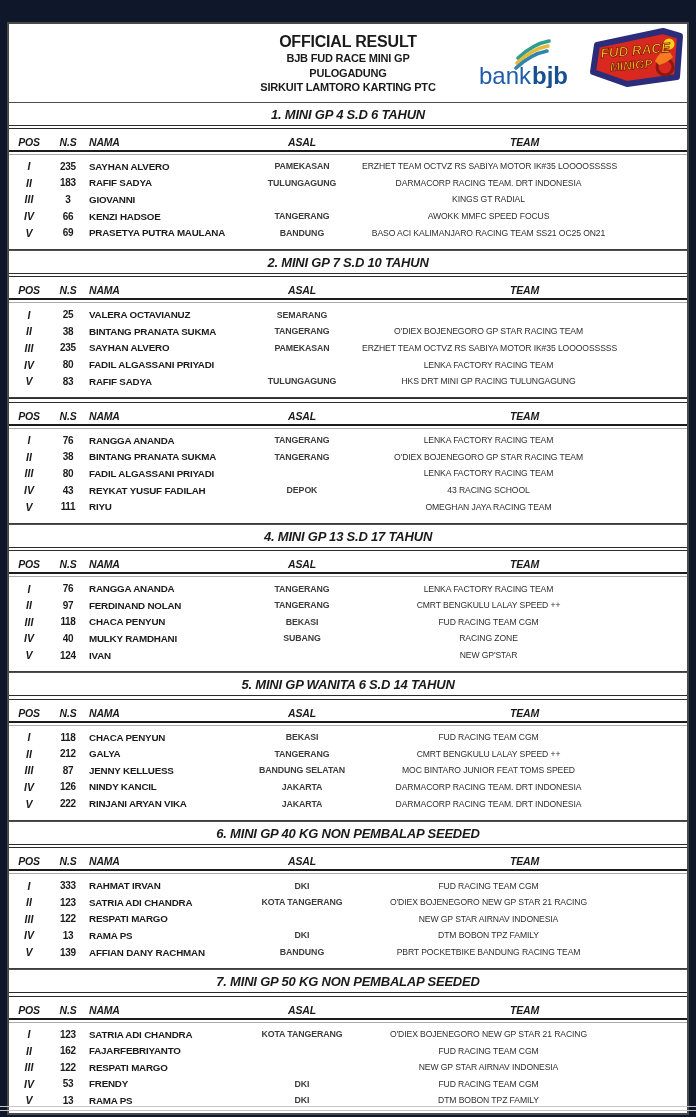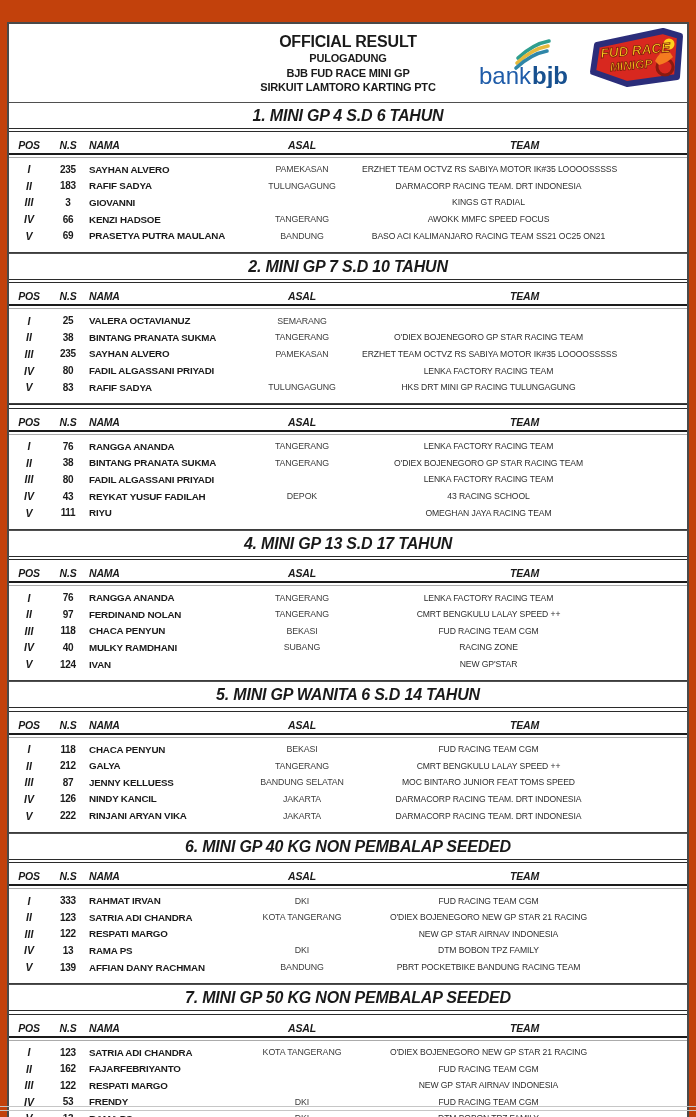--- a/index.html
+++ b/index.html
@@ -1,67 +1,67 @@
 <!DOCTYPE html>
 <html><head>
 <meta charset="utf-8">
 <style>
   html,body{margin:0;padding:0;background:#ffffff;}
   .page{
-    position:relative;width:696px;height:1117px;background:#c2410c;overflow:hidden;
+    position:relative;width:696px;height:1117px;background:#0f172a;overflow:hidden;
     font-family:"Liberation Sans",sans-serif;color:#1a1a1a;
   }
   .doc-box{
     position:absolute;left:7px;right:7px;top:22px;
     border:2px solid #4a4a4a;background:#fff;
   }
   
   .doc-header{position:relative;padding:9px 0 7px;}
   .doc-title{text-align:center;font-weight:bold;font-size:16px;letter-spacing:-0.2px;line-height:18px;}
   .doc-sub{text-align:center;font-weight:bold;font-size:11px;letter-spacing:-0.2px;line-height:14.5px;}
   .bank-logo{position:absolute;right:106px;top:12px;width:102px;height:52px;}
   .fud-logo{position:absolute;right:3px;top:3px;width:95px;height:62px;}
   
   .section-title{
     border-top:1px solid #4f4f4f;text-align:center;
-    font-style:italic;font-weight:bold;font-size:16px;letter-spacing:-0.2px;
+    font-style:italic;font-weight:bold;font-size:13px;letter-spacing:-0.2px;
     padding:4px 0 3px;
   }
   .dline{height:2.5px;border-top:1.4px solid #2b2b2b;border-bottom:1.4px solid #2b2b2b;}
   .grid{display:grid;grid-template-columns:40px 38px 155px 120px 1fr;align-items:center;}
   .row.head{margin-top:6px;padding:1px 0 2px;font-style:italic;font-weight:bold;font-size:10.5px;letter-spacing:-0.2px;}
   .head-sep{height:2px;border-top:2px solid #1c1c1c;border-bottom:1px solid #ababab;}
   .tbody{padding:3px 0 4px;}
   .row.data{height:16.6px;}
   .c-pos{text-align:center;font-style:italic;font-weight:bold;font-size:10.5px;}
   .c-ns{text-align:center;font-weight:bold;font-size:10px;letter-spacing:-0.3px;}
   .c-nama{text-align:left;font-weight:bold;font-size:9.8px;letter-spacing:-0.2px;padding-left:2px;}
-  .c-asal{text-align:center;font-size:8.8px;color:#3c3c3c;letter-spacing:-0.1px;}
+  .c-asal{text-align:center;font-size:8.8px;color:#3c3c3c;letter-spacing:-0.1px;font-weight:bold;}
   .c-team{text-align:center;font-size:8.6px;color:#2e2e2e;letter-spacing:-0.1px;padding-right:72px;white-space:nowrap;}
   .h-pos,.h-ns{text-align:center;}
   .h-nama{text-align:left;padding-left:2px;}
   .h-asal{text-align:center;}
   .h-team{text-align:center;}
   .section-foot{height:4px;border-bottom:1.3px solid #3d3d3d;}
   
   .bottom-rule{
     position:absolute;left:0;right:0;top:1106px;height:3px;
     border-top:1.6px solid #c6c6c6;border-bottom:1.6px solid #c6c6c6;
   }
 </style>
 </head>
 <body>
 
 <div class="page">
   <div class="doc-box">
 
     <div class="doc-header">
       <div class="doc-title">OFFICIAL RESULT</div>
+      <div class="doc-sub">BJB FUD RACE MINI GP</div>
       <div class="doc-sub">PULOGADUNG</div>
-      <div class="doc-sub">BJB FUD RACE MINI GP</div>
       <div class="doc-sub">SIRKUIT LAMTORO KARTING PTC</div>
 
       <svg class="bank-logo" viewBox="0 0 102 52">
         <g>
           <path d="M39 22 Q54 8 70 5" fill="none" stroke-width="3.6" stroke-linecap="round" stroke="#2f9e8f"></path>
           <path d="M38 27 Q53 13 69 10" fill="none" stroke-width="3.6" stroke-linecap="round" stroke="#e5b93c"></path>
           <path d="M37 32 Q52 18 68 15" fill="none" stroke-width="3.6" stroke-linecap="round" stroke="#2f86a8"></path>
         </g>
         <text x="0" y="48" font-size="24" font-family="Liberation Sans, sans-serif" fill="#1f5ca9">bank</text>
         <text x="53" y="48" font-size="24" font-weight="bold" font-family="Liberation Sans, sans-serif" fill="#17508f">bjb</text>

